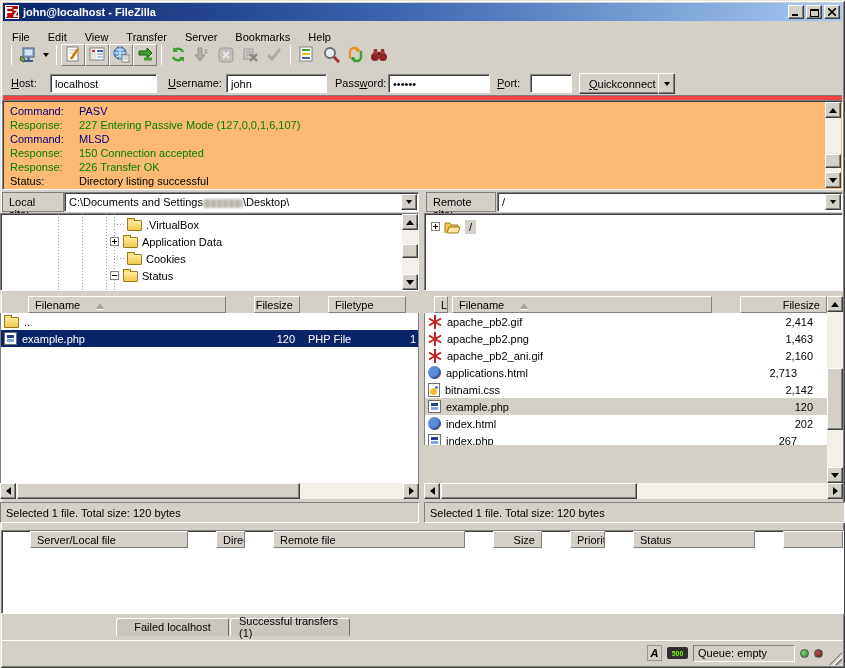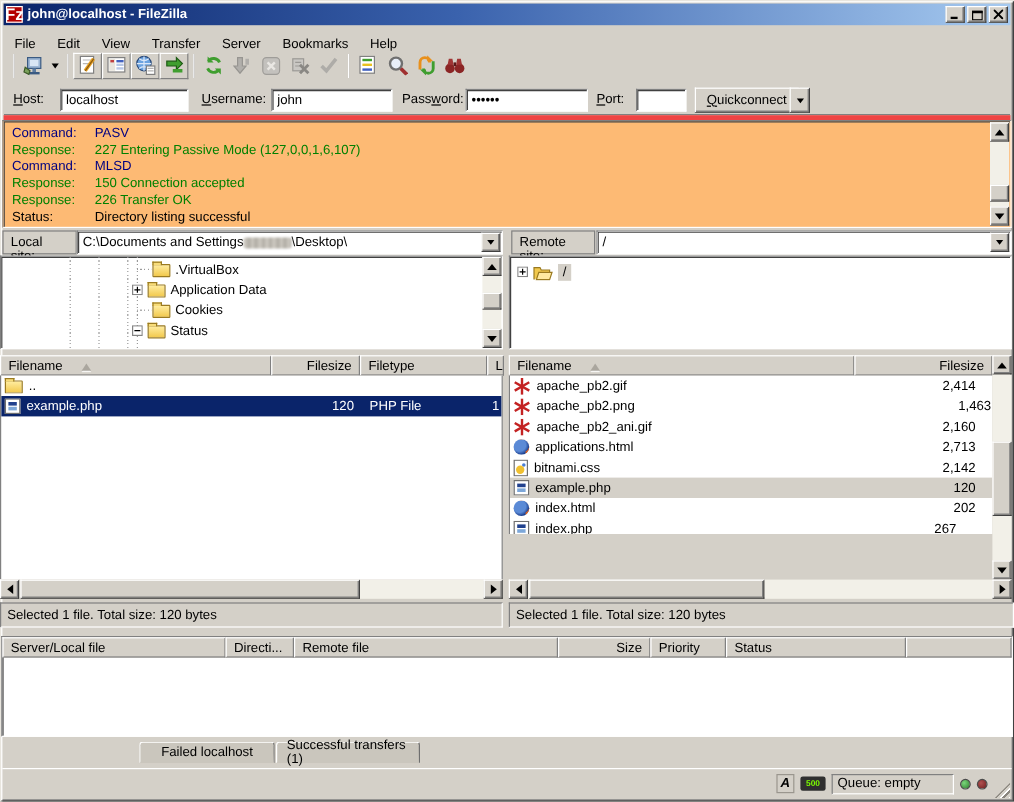--- a/index.html
+++ b/index.html
@@ -66,21 +66,21 @@
   .i-app::before{content:"";position:absolute;left:2px;right:2px;top:2px;height:3px;background:#21418e;}
   .i-app::after{content:"";position:absolute;left:2px;right:2px;top:6px;bottom:2px;background:#7da7d9;}
   .i-apache{position:relative;width:14px;height:14px;background:linear-gradient(#c32222,#c32222) 6px 0/2px 14px no-repeat;flex:none;}
   .i-apache::before,.i-apache::after{content:"";position:absolute;left:6px;top:0;width:2px;height:14px;background:#c32222;}
   .i-apache::before{transform:rotate(60deg);}  .i-apache::after{transform:rotate(-60deg);}
   .i-ff{width:13px;height:13px;border-radius:50%;background:radial-gradient(circle at 38% 38%,#5b8ad6 45%,#1c3f8e 70%);position:relative;overflow:hidden;flex:none;}
   .i-ff::after{content:"";position:absolute;right:-3px;top:-3px;width:11px;height:11px;border-radius:50%;border:3px solid #e8671b;border-left-color:transparent;border-bottom-color:transparent;transform:rotate(20deg);}
   .i-css{width:12px;height:14px;background:#fff;border:1px solid #6f6f6f;position:relative;flex:none;}
   .i-css::after{content:"";position:absolute;left:1px;bottom:1px;width:7px;height:7px;background:#f0c030;border-radius:50%;box-shadow:3px -4px 0 -2px #4a7fd4;}
   
-  .hcell{background:#d4d0c8;border:1px solid;border-color:#fff #808080 #808080 #fff;padding:1px 6px;display:flex;align-items:center;overflow:hidden;white-space:nowrap;height:17px;}
+  .hcell{background:#d4d0c8;border:1px solid;border-color:#fff #808080 #808080 #fff;padding:1px 6px;display:flex;align-items:center;overflow:hidden;white-space:nowrap;height:17px;margin-left:28px;}
   .sortarrow{width:0;height:0;border:4px solid transparent;border-bottom:6px solid #aaa69e;margin-left:16px;margin-top:-2px;filter:drop-shadow(0 1px 0 #fff);}
   .listbody{background:#fff;overflow:hidden;}
   .frow{display:grid;height:17px;align-items:center;white-space:nowrap;}
   .lgrid{grid-template-columns:226px 74px 106px 1fr;}
   .rgrid{grid-template-columns:288px 1fr;}
   .fname{display:flex;align-items:center;gap:5px;padding-left:3px;overflow:hidden;}
   .fsize{text-align:right;padding-right:6px;overflow:hidden;}
   .ftype{padding-left:7px;overflow:hidden;}
   .fmod{overflow:hidden;padding-left:3px;}
   .sel-act{background:#0a246a;color:#fff;}
@@ -446,35 +446,35 @@
           <span class="i-apache"></span>
           <span>apache_pb2.gif</span>
         </div>
       <div class="fsize" style="padding-right:14px">2,414</div>
     </div>
     <div class="frow rgrid">
       <div class="fname">
           <span class="i-apache"></span>
           <span>apache_pb2.png</span>
         </div>
-      <div class="fsize" style="padding-right:1px">1,463</div>
+      <div class="fsize" style="padding-right:14px">1,463</div>
     </div>
     <div class="frow rgrid">
       <div class="fname">
           <span class="i-apache"></span>
           <span>apache_pb2_ani.gif</span>
         </div>
       <div class="fsize" style="padding-right:14px">2,160</div>
     </div>
     <div class="frow rgrid">
       <div class="fname">
           <span class="i-ff"></span>
           <span>applications.html</span>
         </div>
-      <div class="fsize" style="padding-right:14px">2,713</div>
+      <div class="fsize" style="padding-right:30px">2,713</div>
     </div>
     <div class="frow rgrid">
       <div class="fname">
           <span class="i-css"></span>
           <span>bitnami.css</span>
         </div>
       <div class="fsize" style="padding-right:14px">2,142</div>
     </div>
     <div class="frow rgrid sel-inact">
       <div class="fname">

